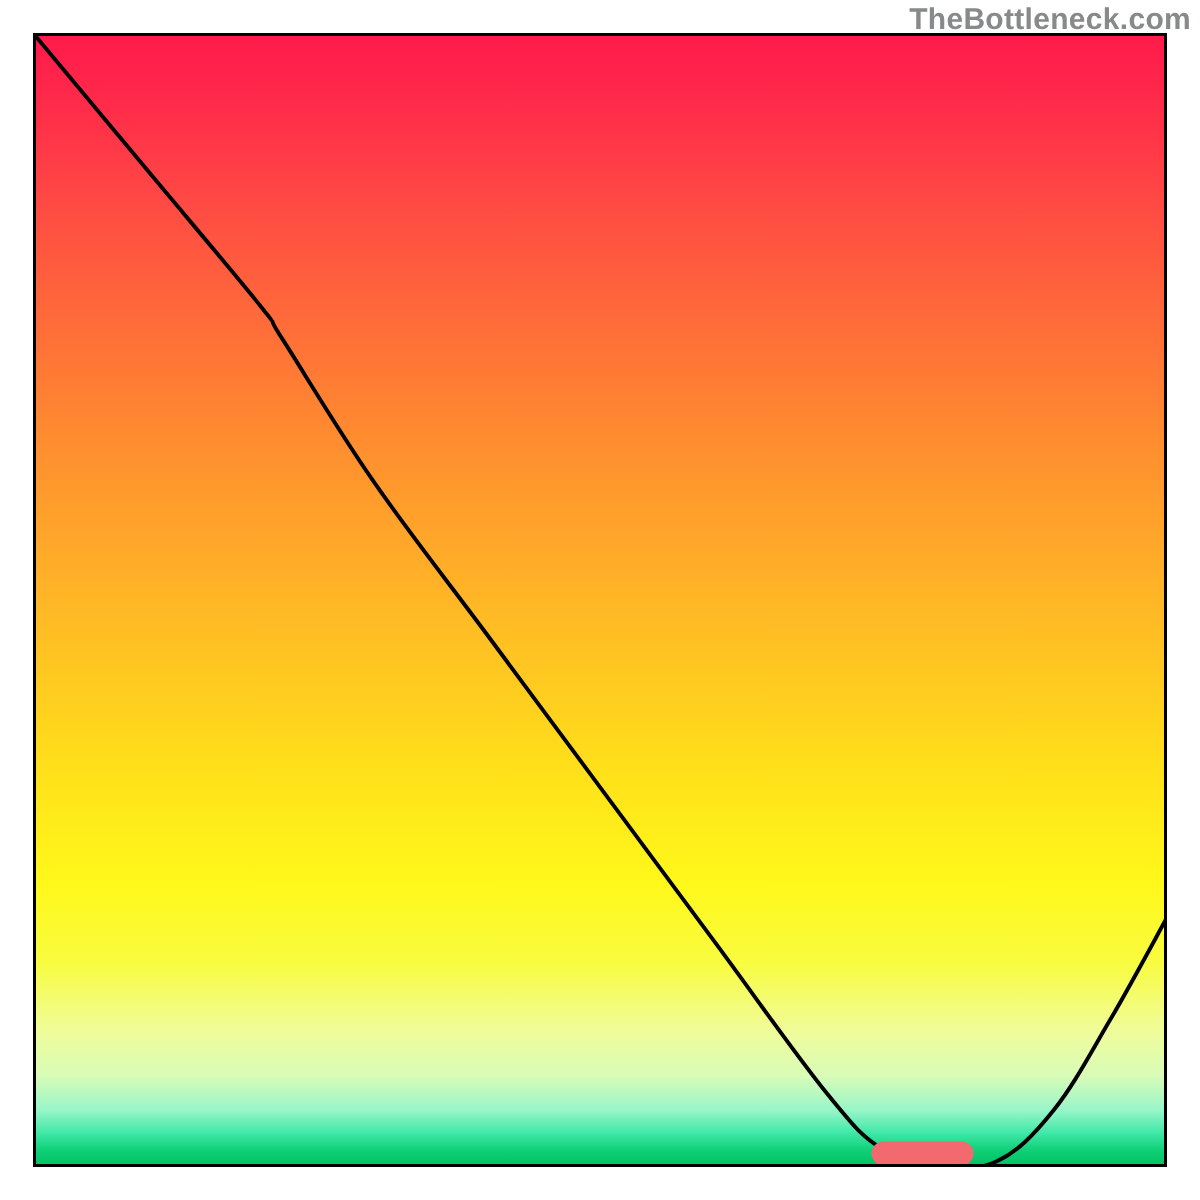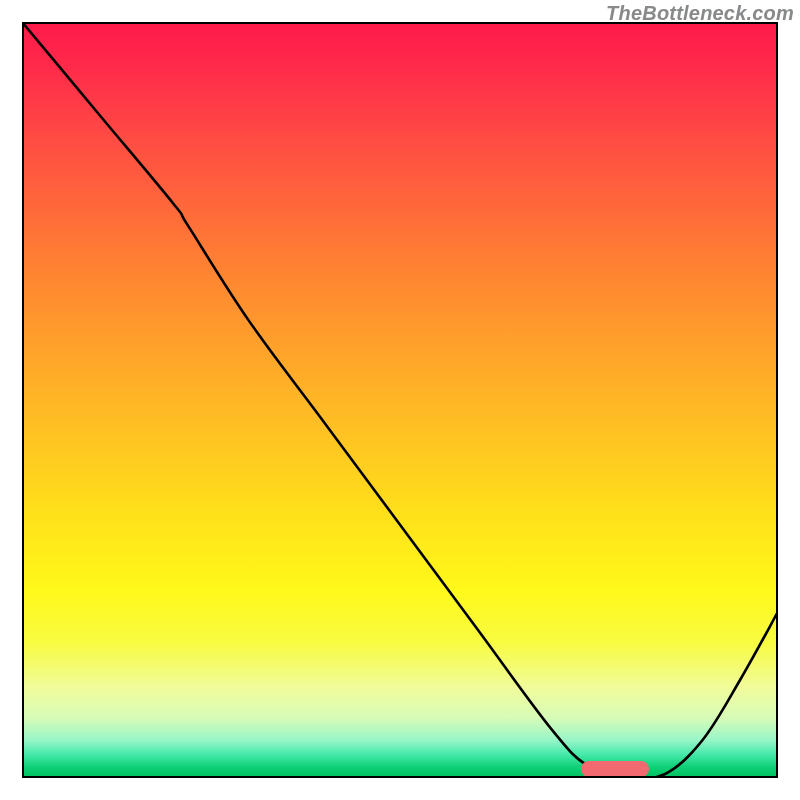--- a/index.html
+++ b/index.html
@@ -7,21 +7,20 @@
     padding: 0;
     width: 800px;
     height: 800px;
     background: #ffffff;
     overflow: hidden;
   }
   .canvas {
     position: relative;
     width: 800px;
     height: 800px;
-    font-style: italic;
   }
   .gradient-bg {
     position: absolute;
     left: 22px;
     top: 22px;
     width: 756px;
     height: 756px;
     background: linear-gradient(
       to bottom,
       #ff1a4b 0%,

